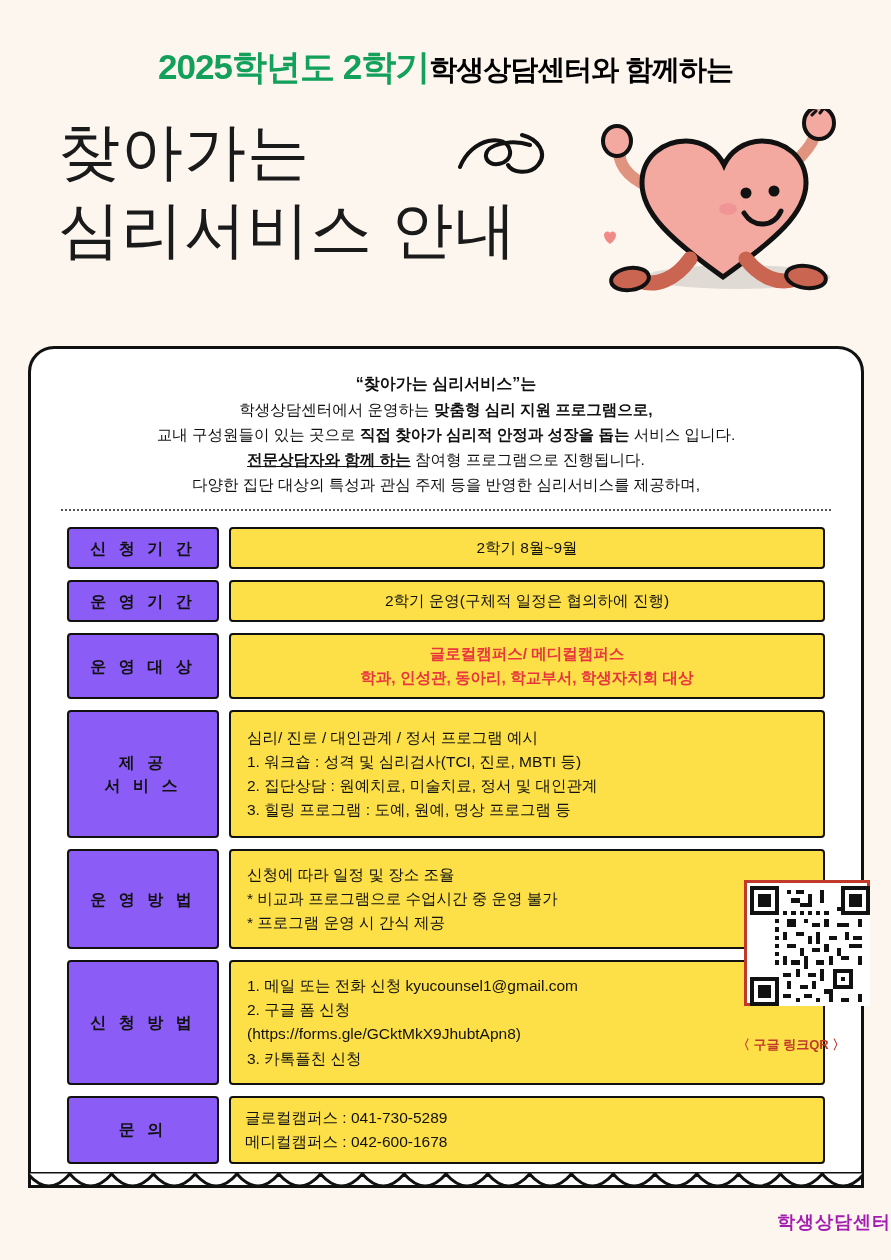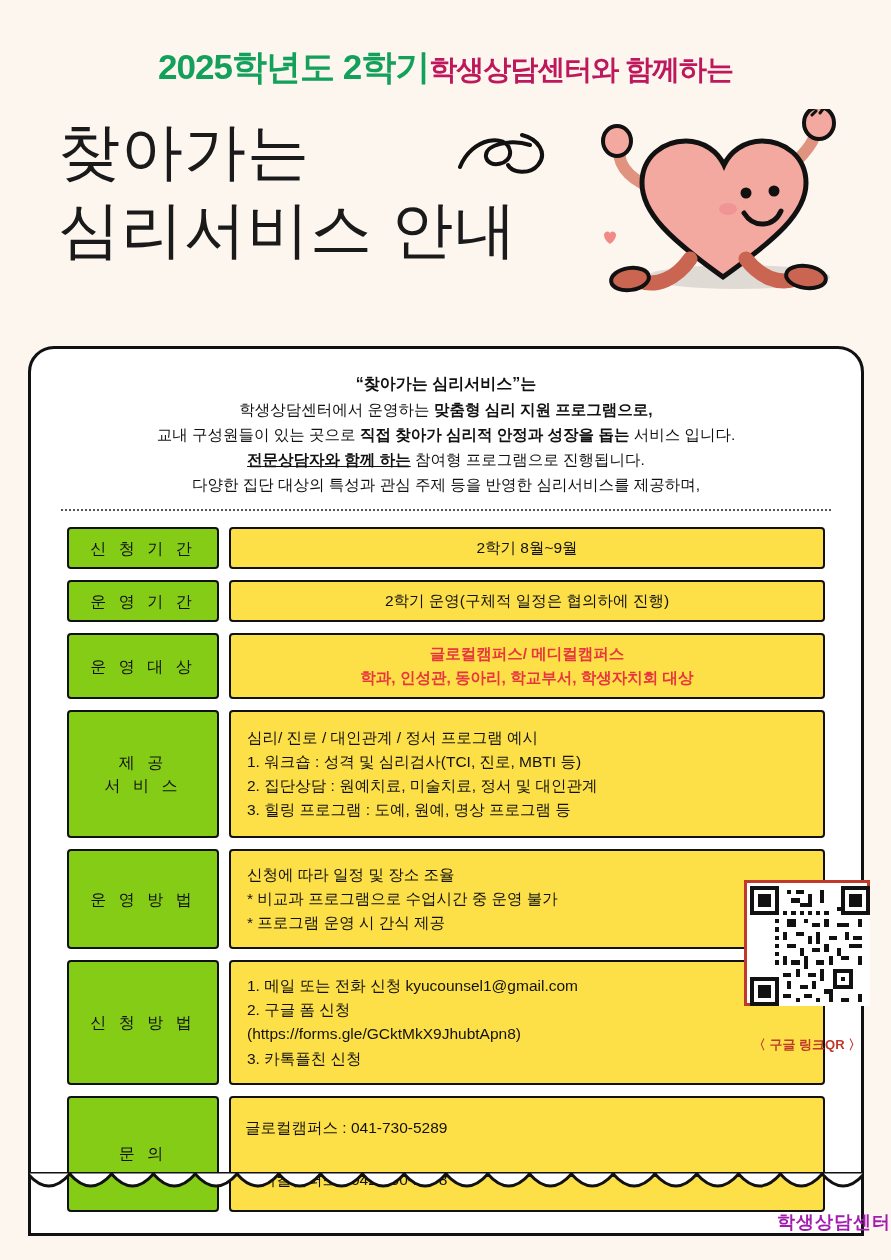--- a/index.html
+++ b/index.html
@@ -27,21 +27,21 @@
     font-size: 33px;
     font-weight: bold;
     letter-spacing: -1px;
   }
   .headline-green {
     color: #12a05a;
     font-size: 35px;
     font-weight: 800;
   }
   .headline-red {
-    color: #be185d;
+    color: #000000;
     font-size: 28px;
     font-weight: 800;
   }
 
   .title-block {
     position: relative;
     margin-top: 18px;
     height: 190px;
     padding-left: 36px;
   }
@@ -111,29 +111,29 @@
   
   .rows { padding: 0 10px; }
   .row {
     display: flex;
     align-items: stretch;
     margin-bottom: 11px;
   }
   .lbl {
     width: 152px;
     flex: 0 0 152px;
-    background: #84cc16;
+    background: #8b5cf6;
     border: 2px solid #111;
     border-radius: 4px;
     display: flex;
     align-items: center;
     justify-content: center;
     text-align: center;
     font-size: 16px;
-    font-weight: normal;
+    font-weight: bold;
     letter-spacing: 4px;
     color: #111;
     line-height: 1.45;
     padding: 6px 0;
     box-sizing: border-box;
   }
   .val {
     flex: 1;
     margin-left: 10px;
     border: 2px solid #111;
@@ -151,29 +151,29 @@
   .val.center { align-items: center; text-align: center; }
   .val .red { color: #e8353f; font-weight: bold; }
   .val .line { display: block; }
 
   .row.r-apply .val, .row.r-period .val { min-height: 34px; }
   .row.r-target .val { min-height: 52px; }
   .row.r-service .lbl { letter-spacing: 4px; }
   .row.r-service .val { min-height: 128px; padding: 12px 16px; }
   .row.r-method .val { min-height: 96px; padding: 12px 16px; }
   .row.r-howto .val { min-height: 104px; padding: 12px 16px; }
-  .row.r-contact .val { min-height: 50px; padding: 18px 14px; gap: 28px; }
+  .row.r-contact .val { min-height: 50px; padding: 8px 14px; }
 
   
   .qr-wrap {
     position: absolute;
     right: 14px;
     top: 880px;
     width: 140px;
-    text-align: center;
+    text-align: left;
     z-index: 5;
   }
   .qr-box {
     width: 126px;
     height: 126px;
     margin: 0 auto;
     border: 3px solid #c0392b;
     background: #fff;
     padding: 3px;
     box-sizing: border-box;

